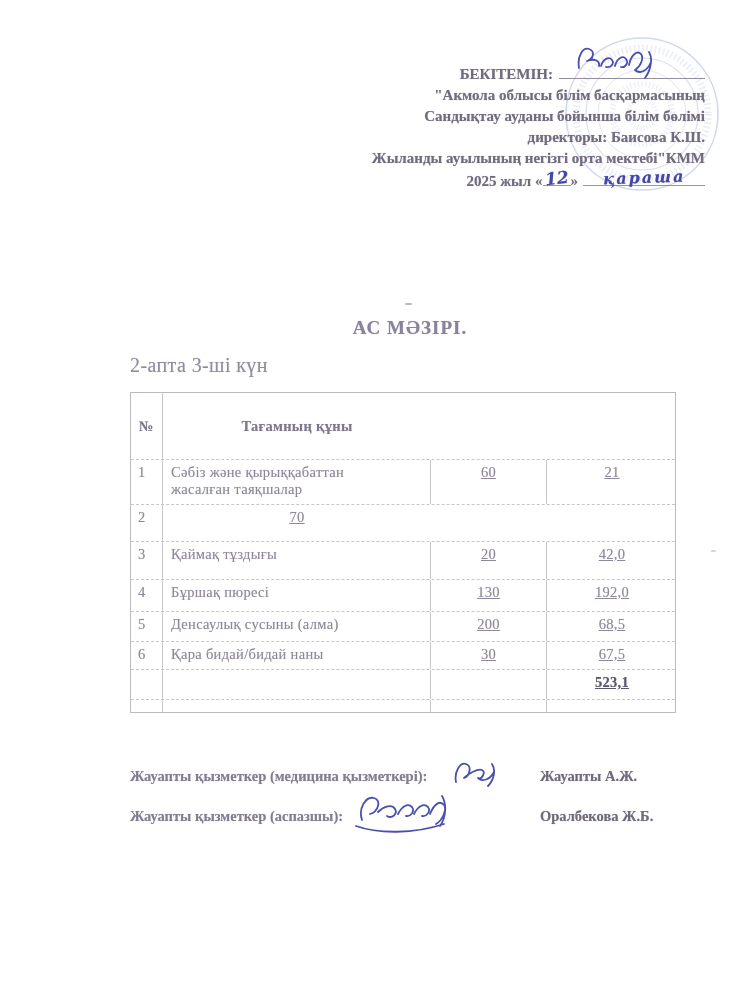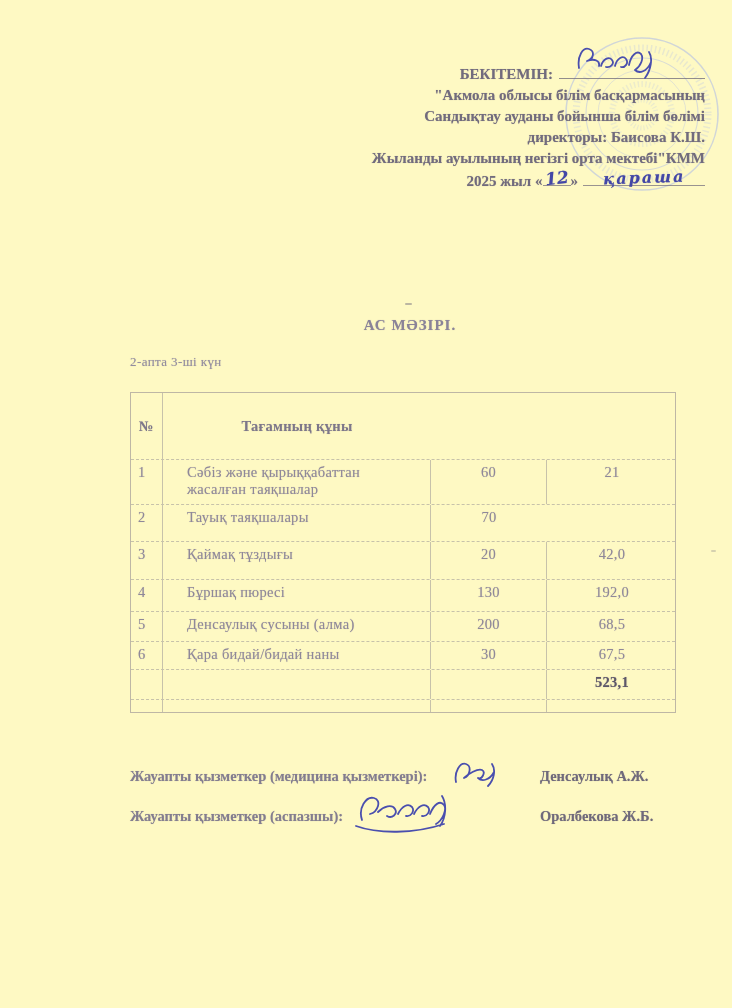--- a/index.html
+++ b/index.html
@@ -1,20 +1,20 @@
 <!DOCTYPE html>
 <html><head>
 <meta charset="utf-8">
 <style>
   html,body{margin:0;padding:0;background:#e8e8e8;}
   .page{
     position:relative;
     width:732px;height:1008px;
     margin:0 auto;
-    background:#fef9c3;
+    background:#ffffff;
     overflow:hidden;
     font-family:"Liberation Serif", serif;
   }
   
   .approval{
     position:absolute;top:64px;right:27px;width:470px;
     text-align:right;
     font-size:15px;font-weight:700;line-height:21px;
     color:#716b7d;
     text-shadow:0 0 1px rgba(113,107,125,.45);
@@ -44,27 +44,27 @@
     font-style:italic;font-weight:700;
     color:#4347a6;text-shadow:0 0 1px rgba(67,71,166,.4);
   }
   .hw-day{display:inline-block;font-size:17px;transform:rotate(-6deg);position:relative;top:-2px;}
   .hw-month{display:inline-block;font-size:16px;letter-spacing:2px;transform:rotate(-2deg);position:relative;top:-3px;}
   
   .stamp{position:absolute;left:556px;top:26px;z-index:1;filter:blur(.6px);opacity:.9;}
   
   .doc-title{
     position:absolute;top:317px;left:130px;width:560px;
-    text-align:center;font-size:15px;font-weight:700;letter-spacing:1px;
+    text-align:center;font-size:19px;font-weight:700;letter-spacing:1px;
     color:#8a8398;text-shadow:0 0 1px rgba(138,131,152,.5);
     z-index:2;
   }
   .doc-subtitle{
     position:absolute;top:354px;left:130px;
-    font-size:13px;color:#928c9e;letter-spacing:.4px;
+    font-size:20px;color:#928c9e;letter-spacing:.4px;
     text-shadow:0 0 1px rgba(146,140,158,.45);
     z-index:2;
   }
   
   .menu-table{
     position:absolute;top:392px;left:130px;width:546px;
     border:1px solid rgba(125,118,136,.5);
     box-sizing:border-box;
     color:#8f8899;
     font-size:14.5px;letter-spacing:.3px;
@@ -72,22 +72,22 @@
     z-index:2;
   }
   .t-row{display:grid;grid-template-columns:32px 268px 116px 130px;}
   .t-row + .t-row{border-top:1px dashed rgba(125,118,136,.42);}
   .t-cell{
     border-right:1px solid rgba(125,118,136,.42);
     padding:4px 8px;box-sizing:border-box;
   }
   .t-cell:last-child{border-right:none;}
   .c-num{padding-left:7px;}
-  .c-name{padding-right:48px;margin-left:16px;}
-  .c-out,.c-cost{text-align:center;}
+  .c-name{padding-right:48px;}
+  .c-out,.c-cost{text-align:center;text-decoration:underline;}
   .t-head{font-weight:700;color:#7d7789;}
   .t-head .t-cell{display:flex;align-items:center;justify-content:center;text-align:center;padding-top:8px;padding-bottom:8px;}
   .t-head .hc-out{padding-left:10px;padding-right:10px;line-height:21px;}
   .t-head .hc-cost{padding-left:24px;padding-right:24px;line-height:21px;}
   .h-hdr{min-height:66px;}
   .h-r1{min-height:44px;} .h-r2{min-height:36px;} .h-r3{min-height:37px;}
   .h-r4{min-height:31px;} .h-r5{min-height:29px;} .h-r6{min-height:27px;}
   .h-total{min-height:29px;} .h-strip{min-height:12px;}
   .total-cell{font-weight:700;color:#5d5769;text-shadow:0 0 1px rgba(93,87,105,.5);}
   
@@ -150,21 +150,20 @@
     </div>
 
     <div class="t-row h-r1">
       <div class="t-cell c-num">1</div>
       <div class="t-cell c-name">Сәбіз және қырыққабаттан жасалған таяқшалар</div>
       <div class="t-cell c-out">60</div>
       <div class="t-cell c-cost">21</div>
     </div>
     <div class="t-row h-r2">
       <div class="t-cell c-num">2</div>
-      <div class="t-cell c-name">Тауық таяқшалары</div>
       <div class="t-cell c-out">70</div>
     </div>
     <div class="t-row h-r3">
       <div class="t-cell c-num">3</div>
       <div class="t-cell c-name">Қаймақ тұздығы</div>
       <div class="t-cell c-out">20</div>
       <div class="t-cell c-cost">42,0</div>
     </div>
     <div class="t-row h-r4">
       <div class="t-cell c-num">4</div>
@@ -197,21 +196,21 @@
       <div class="t-cell"></div>
       <div class="t-cell"></div>
     </div>
   </div>
 
   <div class="sign-row sign-row-1">
     <span class="sign-label">Жауапты қызметкер (медицина қызметкері):</span>
     <svg class="sig-med" width="60" height="44" viewBox="0 0 60 44">
       <path class="sig-ink" d="M8,30 C6,20 12,10 18,12 C24,14 22,24 16,26 C20,22 30,16 34,18 C38,20 34,28 30,26 C34,30 42,28 46,20 M44,12 C48,18 46,28 40,34"></path>
     </svg>
-    <span class="sign-name">Денсаулық А.Ж.</span>
+    <span class="sign-name">Жауапты А.Ж.</span>
   </div>
 
   <div class="sign-row sign-row-2">
     <span class="sign-label">Жауапты қызметкер (аспазшы):</span>
     <svg class="sig-cook" width="116" height="50" viewBox="0 0 116 50">
       <path class="sig-ink" d="M14,32 C10,20 18,8 26,10 C34,12 30,24 22,26 M30,24 C36,18 44,16 47,21 C50,26 44,31 39,28 M50,26 C54,18 60,15 64,19 C67,23 63,29 58,28 M66,26 C70,18 76,15 80,19 C83,23 79,29 74,28 M82,26 C86,16 92,12 96,17 C99,21 95,32 88,36 M94,8 C99,16 98,30 92,38 M8,38 C30,46 66,46 96,36"></path>
     </svg>
     <span class="sign-name">Оралбекова Ж.Б.</span>
   </div>
 

